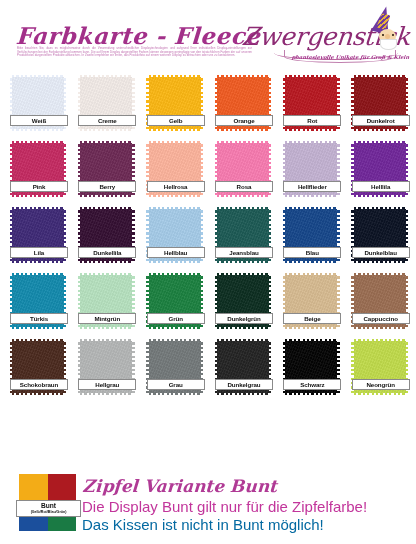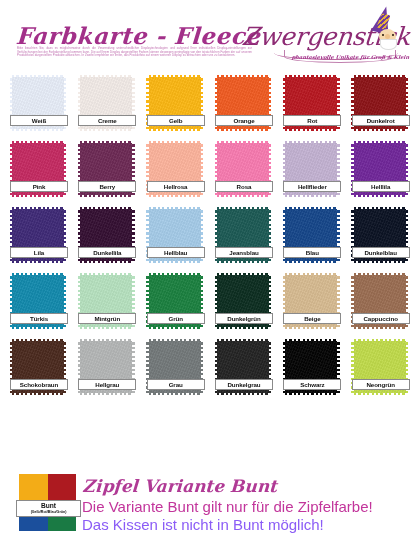--- a/index.html
+++ b/index.html
@@ -193,21 +193,21 @@
     font-family:"DejaVu Serif",serif;font-style:italic;font-weight:bold;
     font-size:17px;color:#b03a95;white-space:nowrap;
     transform:skewX(-6deg);
   }
   #bunt-line1{
     position:absolute;left:82px;top:30px;
     font-size:15px;color:#c2359b;white-space:nowrap;
   }
   #bunt-line2{
     position:absolute;left:82px;top:48px;
-    font-size:15px;color:#8b5cf6;white-space:nowrap;
+    font-size:15px;color:#0369a1;white-space:nowrap;
   }
 </style>
 </head>
 <body>
 
 <div id="header">
 
   <div id="chart-title">Farbkarte - Fleece</div>
 
   <div id="disclaimer">Bitte beachten Sie, dass es möglicherweise durch die Verwendung unterschiedlicher Displaytechnologien und aufgrund Ihrer individuellen Display-einstellungen zur Verfälschungen bei der Farbdarstellung kommen kann. Die auf Ihrem Display dargestellten Farben können deswegen geringfügig von den tatsächlichen Farben der auf unseren Produktfotos dargestellten Produkte abweichen. In Zweifel empfehlen wir Ihnen, das Produktfoto auf einem weiteren Display zu betrachten oder uns zu kontaktieren.</div>
@@ -420,15 +420,15 @@
     <div class="bunt-quad bq-tr"></div>
     <div class="bunt-quad bq-bl"></div>
     <div class="bunt-quad bq-br"></div>
     <div id="bunt-label">
       <div id="bunt-label-main">Bunt</div>
       <div id="bunt-label-sub">(Gelb/Rot/Blau/Grün)</div>
     </div>
   </div>
 
   <div id="bunt-title">Zipfel Variante Bunt</div>
-  <div id="bunt-line1">Die Variante Bunt gilt nur für die Zipfelfarbe!</div>
+  <div id="bunt-line1">Die Display Bunt gilt nur für die Zipfelfarbe!</div>
   <div id="bunt-line2">Das Kissen ist nicht in Bunt möglich!</div>
 </div>
 
 </body></html>

